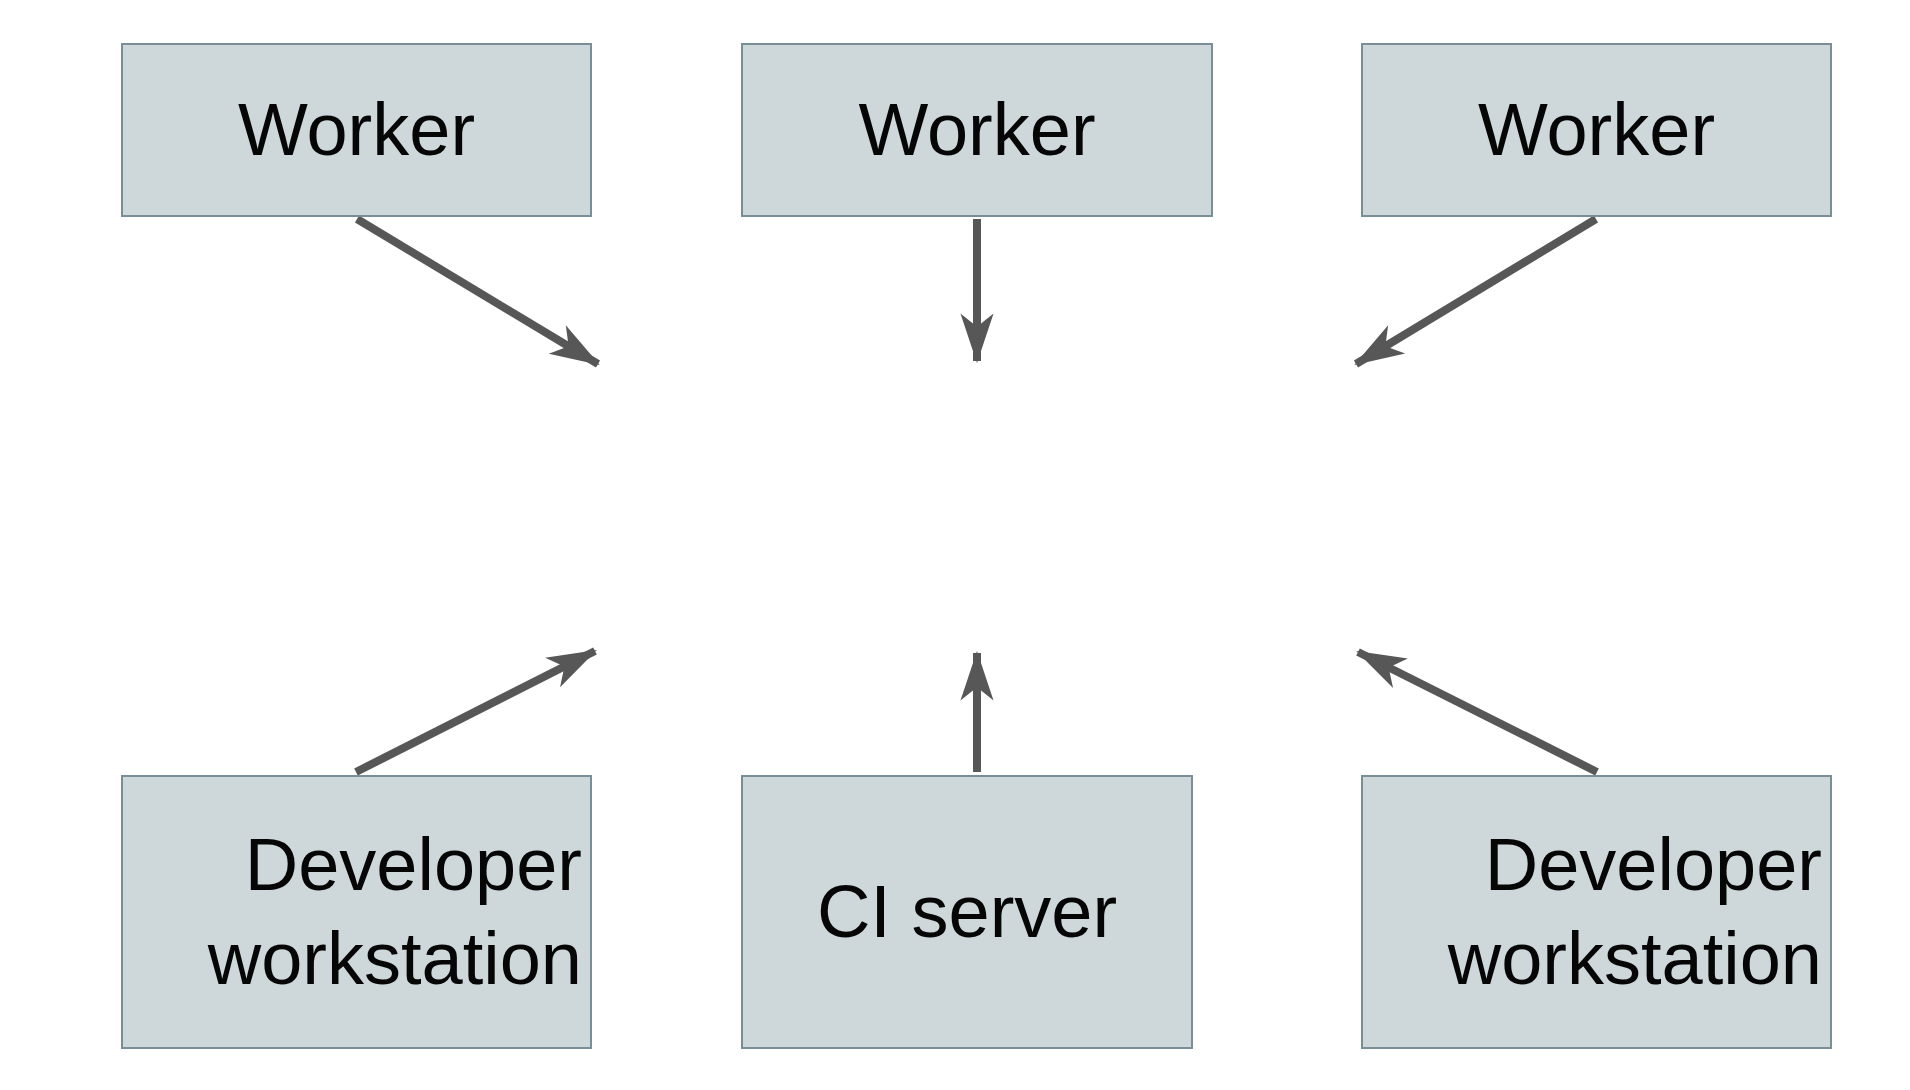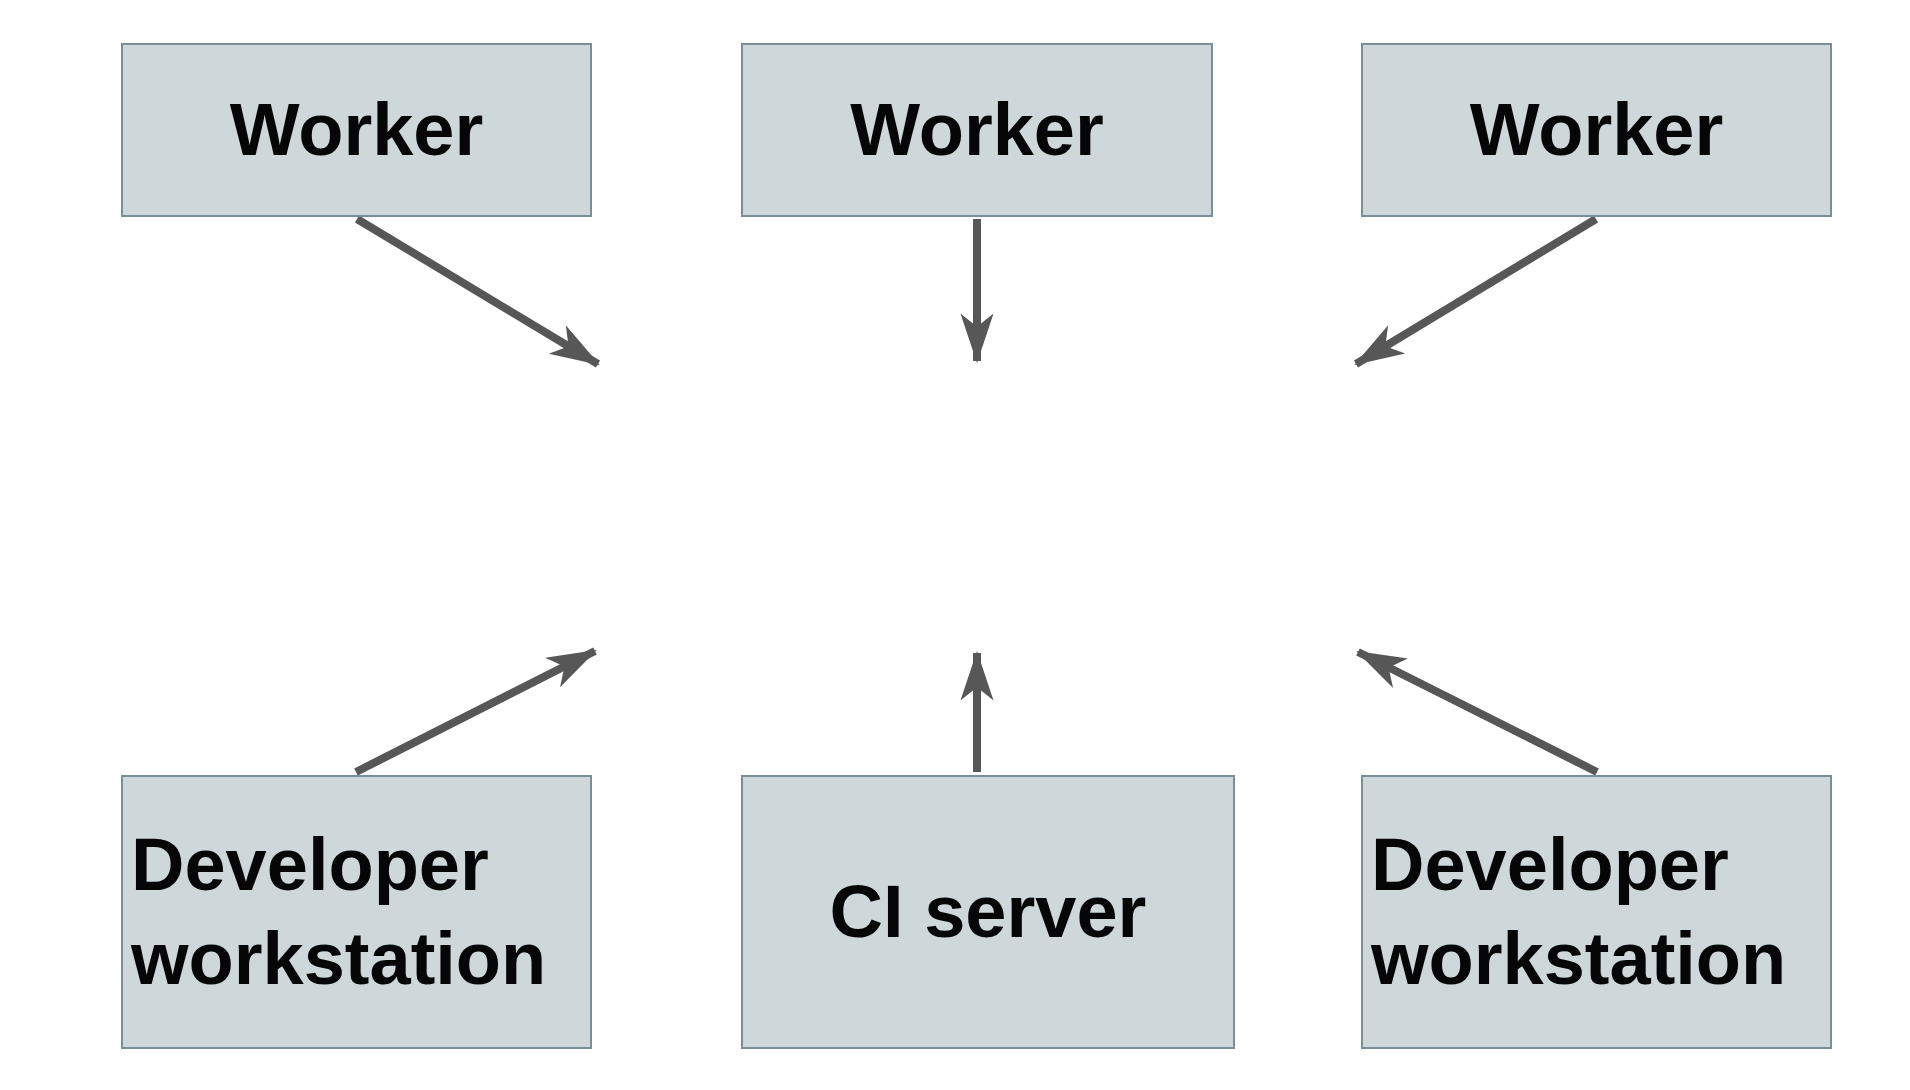--- a/index.html
+++ b/index.html
@@ -31,37 +31,36 @@
     fill: var(--arrow, #575757);
   }
   .node {
     position: absolute;
     box-sizing: border-box;
     background: var(--node-fill, #ced7da);
     border: 2px solid var(--node-border, #7a8e98);
     display: flex;
     align-items: center;
     justify-content: center;
-    text-align: left;
-    font-weight: bold;
+    text-align: right;
   }
   .node-label {
     color: var(--text, #060606);
     font-size: 74px;
     line-height: 1.27;
     letter-spacing: 0px;
     padding: 0 8px;
   }
   
   .node-worker-1        { left: 121px;  top: 43px;  width: 471px; height: 174px; }
   .node-worker-2        { left: 741px;  top: 43px;  width: 472px; height: 174px; }
   .node-worker-3        { left: 1361px; top: 43px;  width: 471px; height: 174px; }
   .node-build-master    { left: 593px;  top: 368px; width: 769px; height: 275px; }
   .node-dev-ws-left     { left: 121px;  top: 775px; width: 471px; height: 274px; }
-  .node-ci-server       { left: 741px;  top: 775px; width: 494px; height: 274px; }
+  .node-ci-server       { left: 741px;  top: 775px; width: 452px; height: 274px; }
   .node-dev-ws-right    { left: 1361px; top: 775px; width: 471px; height: 274px; }
 </style>
 </head>
 <body>
 
 <div class="canvas">
 
   <svg class="edges-layer" viewBox="0 0 1910 1090" xmlns="http://www.w3.org/2000/svg">
     <defs>
       <marker id="arrowhead" viewBox="0 0 12 8" markerWidth="6.2" markerHeight="5" refX="11.5" refY="4" orient="auto" markerUnits="strokeWidth">

